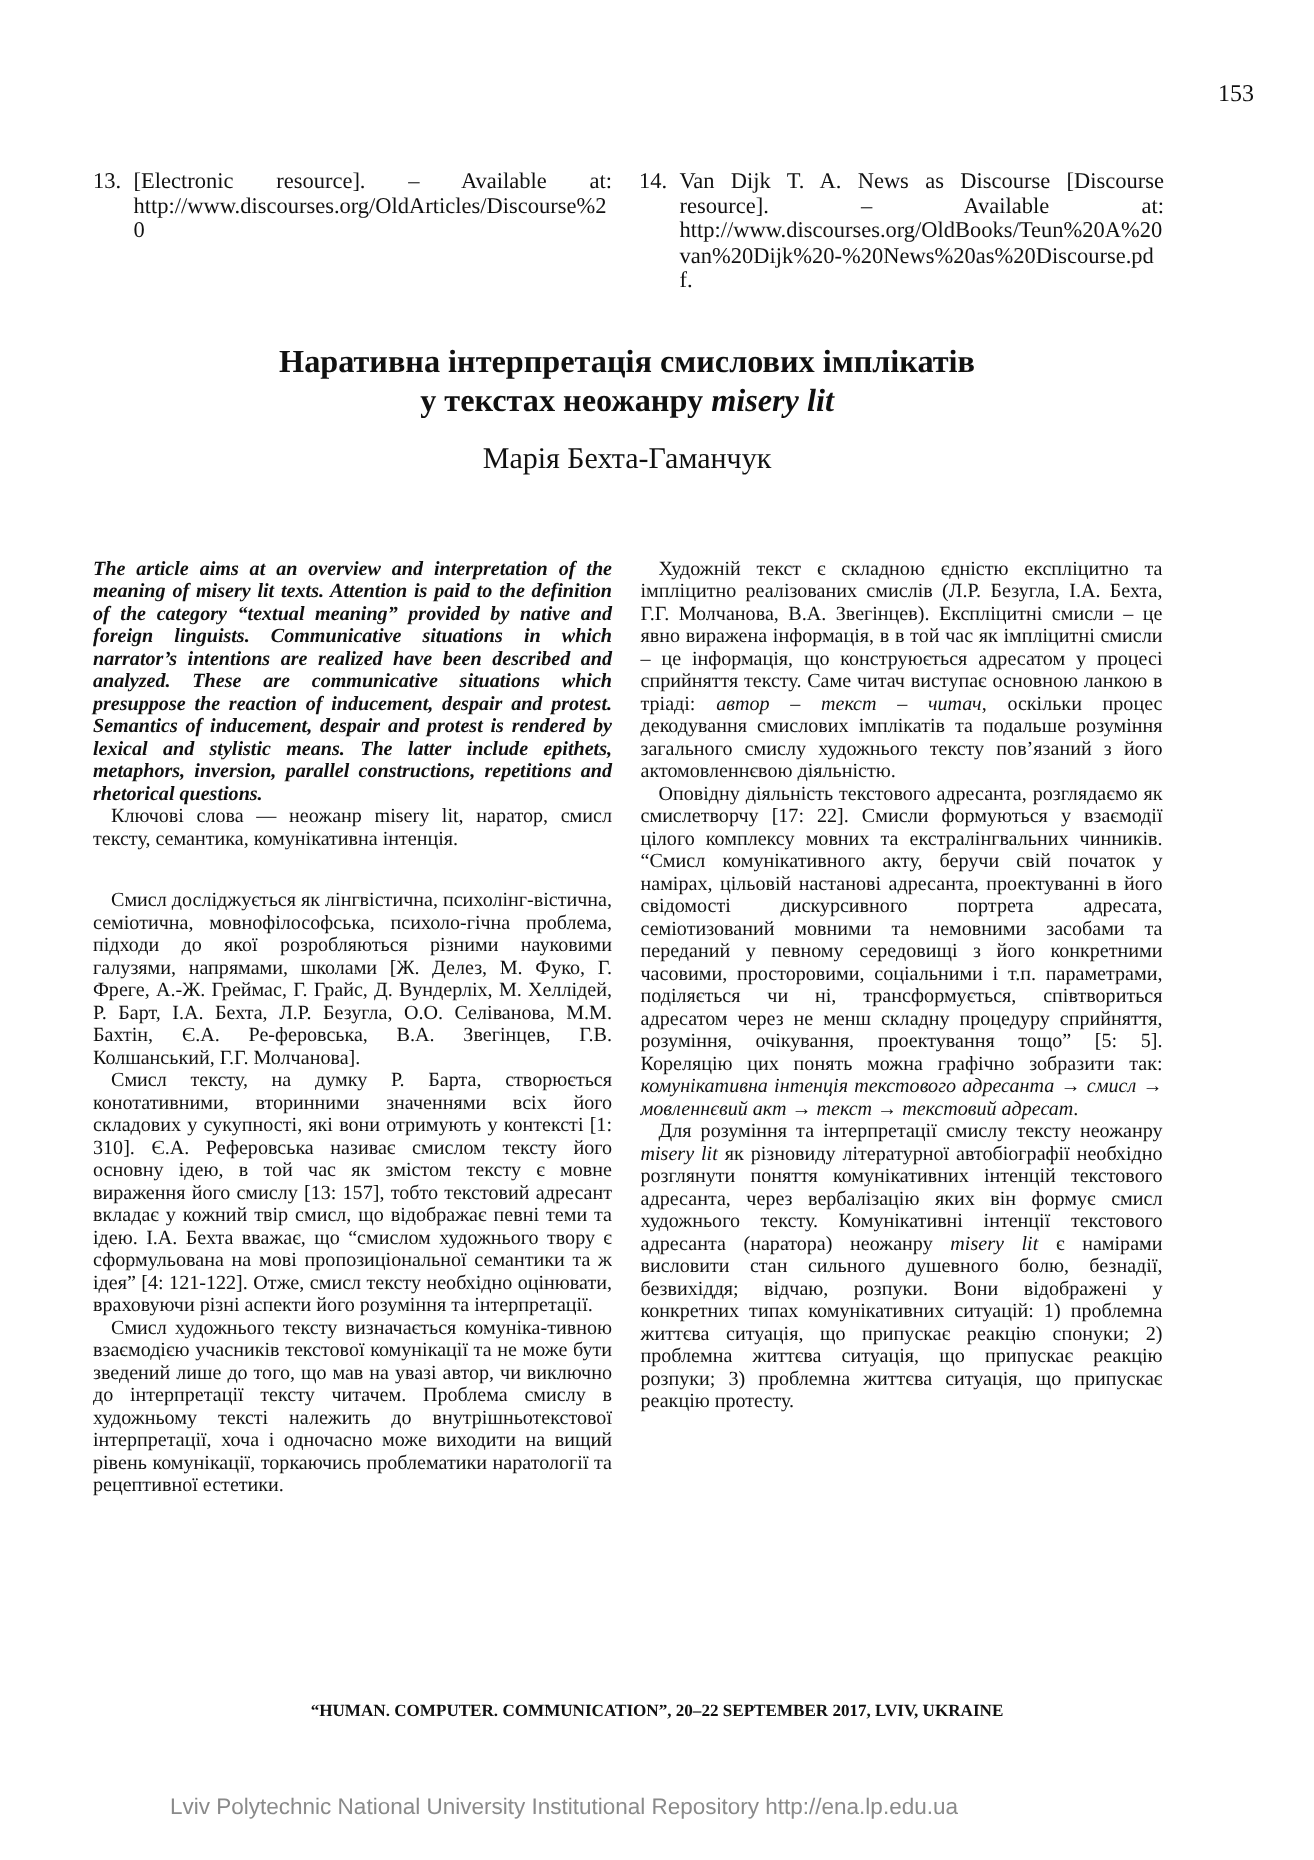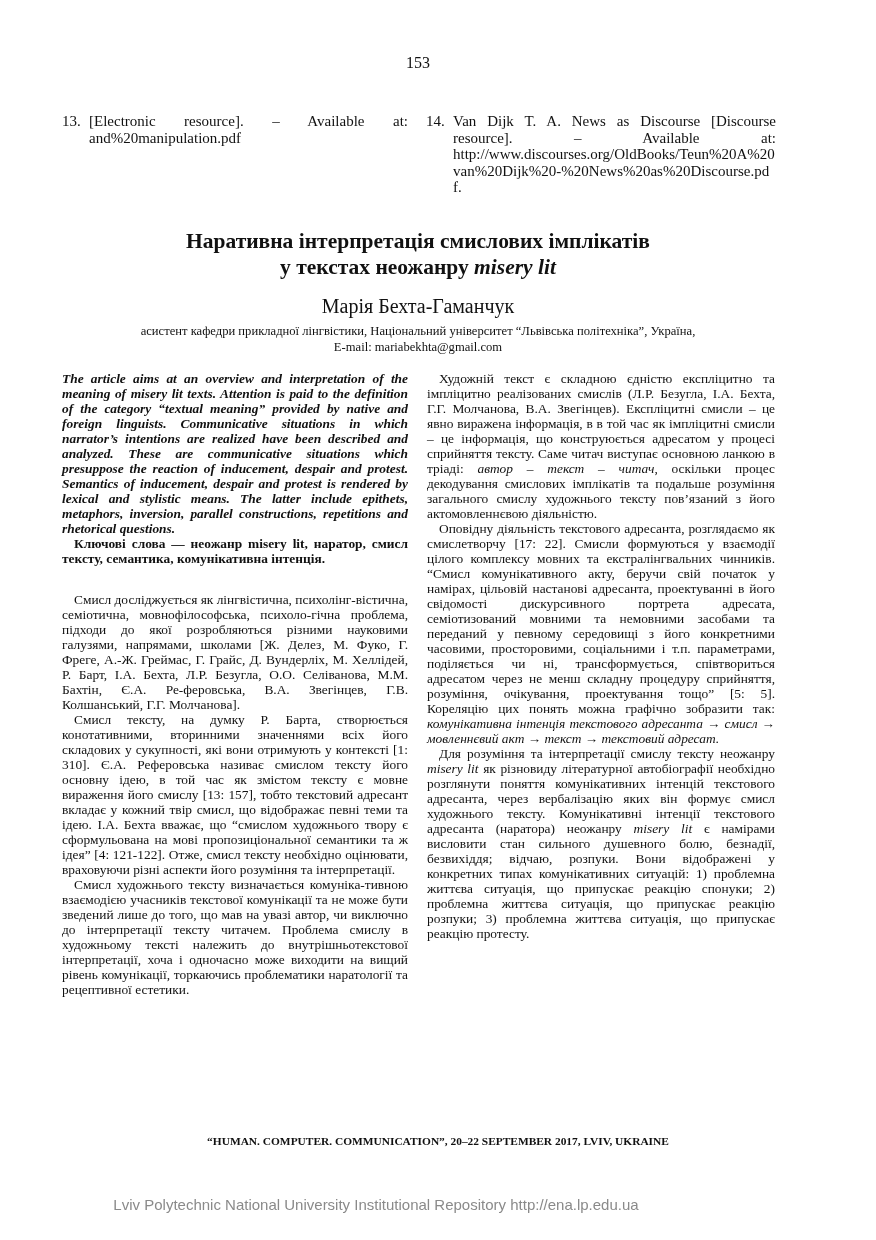--- a/index.html
+++ b/index.html
@@ -2,21 +2,21 @@
 <html><head>
 <meta charset="utf-8">
 <style>
   html, body { margin: 0; padding: 0; background: #ffffff; }
   body {
     width: 876px; height: 1240px; position: relative; overflow: hidden;
     font-family: "Liberation Serif", "DejaVu Serif", serif;
     color: #111111;
   }
   .page-number {
-    position: absolute; top: 54px; left: 0; width: 836px; text-align: center;
+    position: absolute; top: 54px; left: 0; width: 836px; text-align: right;
     font-size: 16px; padding-left: 0;
   }
   .refs { position: absolute; top: 103px; left: 62px; width: 714px; }
   .ref {
     position: absolute; font-size: 15px; line-height: 16.6px; text-align: justify;
     text-align-last: left;
     margin-top: 10px;
   }
   .ref.r13 { left: 0; width: 346px; }
   .ref.r14 { left: 364px; width: 350px; }
@@ -32,21 +32,21 @@
   .title i { font-weight: bold; }
   .author { font-size: 20px; margin-top: 10px; line-height: 20px; }
   .affil { font-size: 12.6px; line-height: 15.6px; margin-top: 8px; }
 
   .col {
     position: absolute; font-size: 13.4px; line-height: 15px; text-align: justify;
   }
   .col.left { top: 371px; left: 62px; width: 346px; }
   .col.right { top: 371px; left: 427px; width: 348px; }
   .abstract { font-weight: bold; font-style: italic; margin: 0; }
-  .keywords { margin: 0; text-indent: 12px; font-weight: bold; }
+  .keywords { margin: 0; text-indent: 12px; }
   .para { margin: 0; text-indent: 12px; }
   .gap { height: 26px; }
   .footer-conf {
     position: absolute; top: 1135px; left: 0; width: 836px; text-align: center;
     font-weight: bold; font-size: 11.4px; padding-left: 20px;
   }
   .repo {
     position: absolute; top: 1196px; left: 0; width: 752px; text-align: center;
     font-family: "Liberation Sans", "DejaVu Sans", sans-serif; font-size: 15px; color: #8a8a8a;
   }
@@ -54,44 +54,40 @@
 </head>
 <body>
 
 <div class="page-number">153</div>
 
 <div class="refs">
   <div class="ref r13">
     <span class="num">13.</span>
     <span class="body">
       <span class="line">[Electronic resource]. – Available at:</span>
-      <span class="line last">and%20manipulation.pdf</span>
+      <span class="line">http://www.discourses.org/OldArticles/Discourse%20</span>
     </span>
   </div>
   <div class="ref r14">
     <span class="num">14.</span>
     <span class="body">
       <span class="line">Van Dijk T. A. News as Discourse [Discourse</span>
       <span class="line">resource]. – Available at:</span>
       <span class="line">http://www.discourses.org/OldBooks/Teun%20A%20</span>
       <span class="line last">van%20Dijk%20-%20News%20as%20Discourse.pdf.</span>
     </span>
   </div>
 </div>
 
 <div class="title-block">
   <div class="title">
     <span>Наративна інтерпретація смислових імплікатів</span><br>
     <span>у текстах неожанру </span><i>misery lit</i>
   </div>
   <div class="author">Марія Бехта-Гаманчук</div>
-  <div class="affil">
-    <span>асистент кафедри прикладної лінгвістики, Національний університет “Львівська політехніка”, Україна,</span><br>
-    <span>E-mail: mariabekhta@gmail.com</span>
-  </div>
 </div>
 
 <div class="col left">
   <p class="abstract">The article aims at an overview and interpretation of the meaning of misery lit texts. Attention is paid to the definition of the category “textual meaning” provided by native and foreign linguists. Communicative situations in which narrator’s intentions are realized have been described and analyzed. These are communicative situations which presuppose the reaction of inducement, despair and protest. Semantics of inducement, despair and protest is rendered by lexical and stylistic means. The latter include epithets, metaphors, inversion, parallel constructions, repetitions and rhetorical questions.</p>
   <p class="keywords">Ключові слова — неожанр misery lit, наратор, смисл тексту, семантика, комунікативна інтенція.</p>
   <div class="gap"></div>
   <p class="para">Смисл досліджується як лінгвістична, психолінг-вістична, семіотична, мовнофілософська, психоло-гічна проблема, підходи до якої розробляються різними науковими галузями, напрямами, школами [Ж. Делез, М. Фуко, Г. Фреге, А.-Ж. Греймас, Г. Грайс, Д. Вундерліх, М. Хеллідей, Р. Барт, І.А. Бехта, Л.Р. Безугла, О.О. Селіванова, М.М. Бахтін, Є.А. Ре-феровська, В.А. Звегінцев, Г.В. Колшанський, Г.Г. Молчанова].</p>
   <p class="para">Смисл тексту, на думку Р. Барта, створюється конотативними, вторинними значеннями всіх його складових у сукупності, які вони отримують у контексті [1: 310]. Є.А. Реферовська називає смислом тексту його основну ідею, в той час як змістом тексту є мовне вираження його смислу [13: 157], тобто текстовий адресант вкладає у кожний твір смисл, що відображає певні теми та ідею. І.А. Бехта вважає, що “смислом художнього твору є сформульована на мові пропозиціональної семантики та ж ідея” [4: 121-122]. Отже, смисл тексту необхідно оцінювати, враховуючи різні аспекти його розуміння та інтерпретації.</p>
   <p class="para">Смисл художнього тексту визначається комуніка-тивною взаємодією учасників текстової комунікації та не може бути зведений лише до того, що мав на увазі автор, чи виключно до інтерпретації тексту читачем. Проблема смислу в художньому тексті належить до внутрішньотекстової інтерпретації, хоча і одночасно може виходити на вищий рівень комунікації, торкаючись проблематики наратології та рецептивної естетики.</p>
 </div>

